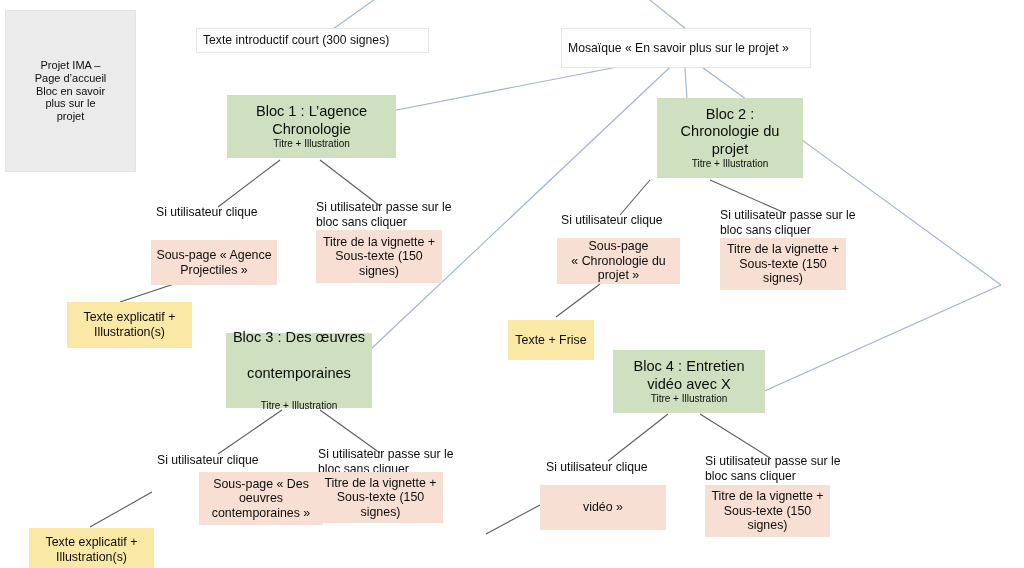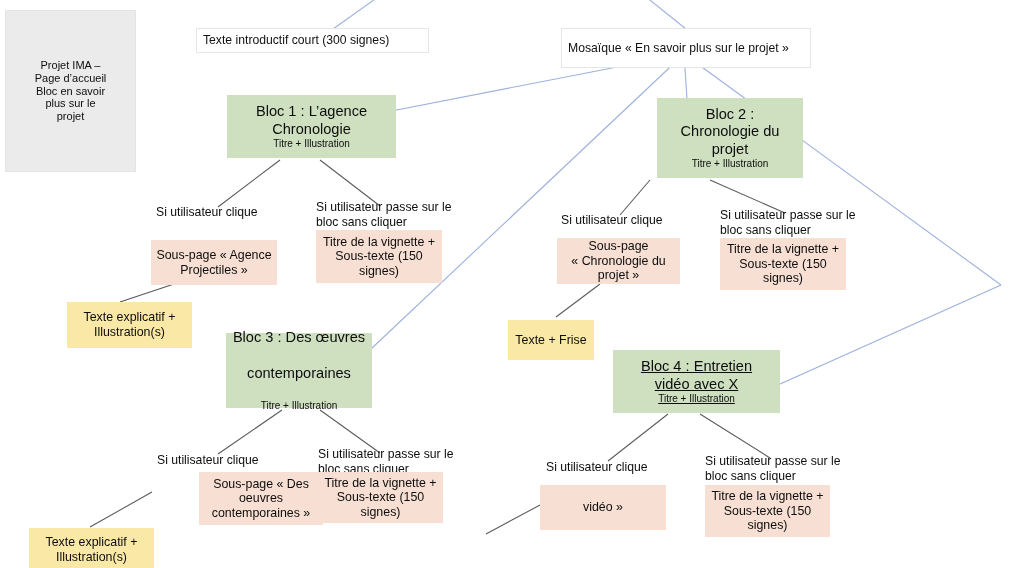--- a/index.html
+++ b/index.html
@@ -205,21 +205,21 @@
     <span class="line-text">Titre de la vignette +</span>
     <span class="line-text">Sous-texte (150</span>
     <span class="line-text">signes)</span>
   </div>
 
   <div class="node yellow-box" style="left:29px; top:528px; width:125px; height:44px;">
     <span class="line-text">Texte explicatif +</span>
     <span class="line-text">Illustration(s)</span>
   </div>
 
-  <div class="node green-box" style="left:613px; top:350px; width:167px; height:63px;text-decoration:underline;">
+  <div class="node green-box" style="left:613px; top:350px; width:152px; height:63px;">
     <span class="line-text">Bloc 4 : Entretien</span>
     <span class="line-text">vidéo avec X</span>
     <span class="line-text sub">Titre + Illustration</span>
   </div>
 
   <div class="caption" style="left:546px; top:460px; width:160px;">Si utilisateur clique</div>
 
   <div class="caption" style="left:705px; top:454px; width:140px;">Si utilisateur passe sur le bloc sans cliquer</div>
 
   <div class="node pink-box" style="left:540px; top:485px; width:126px; height:45px;">

